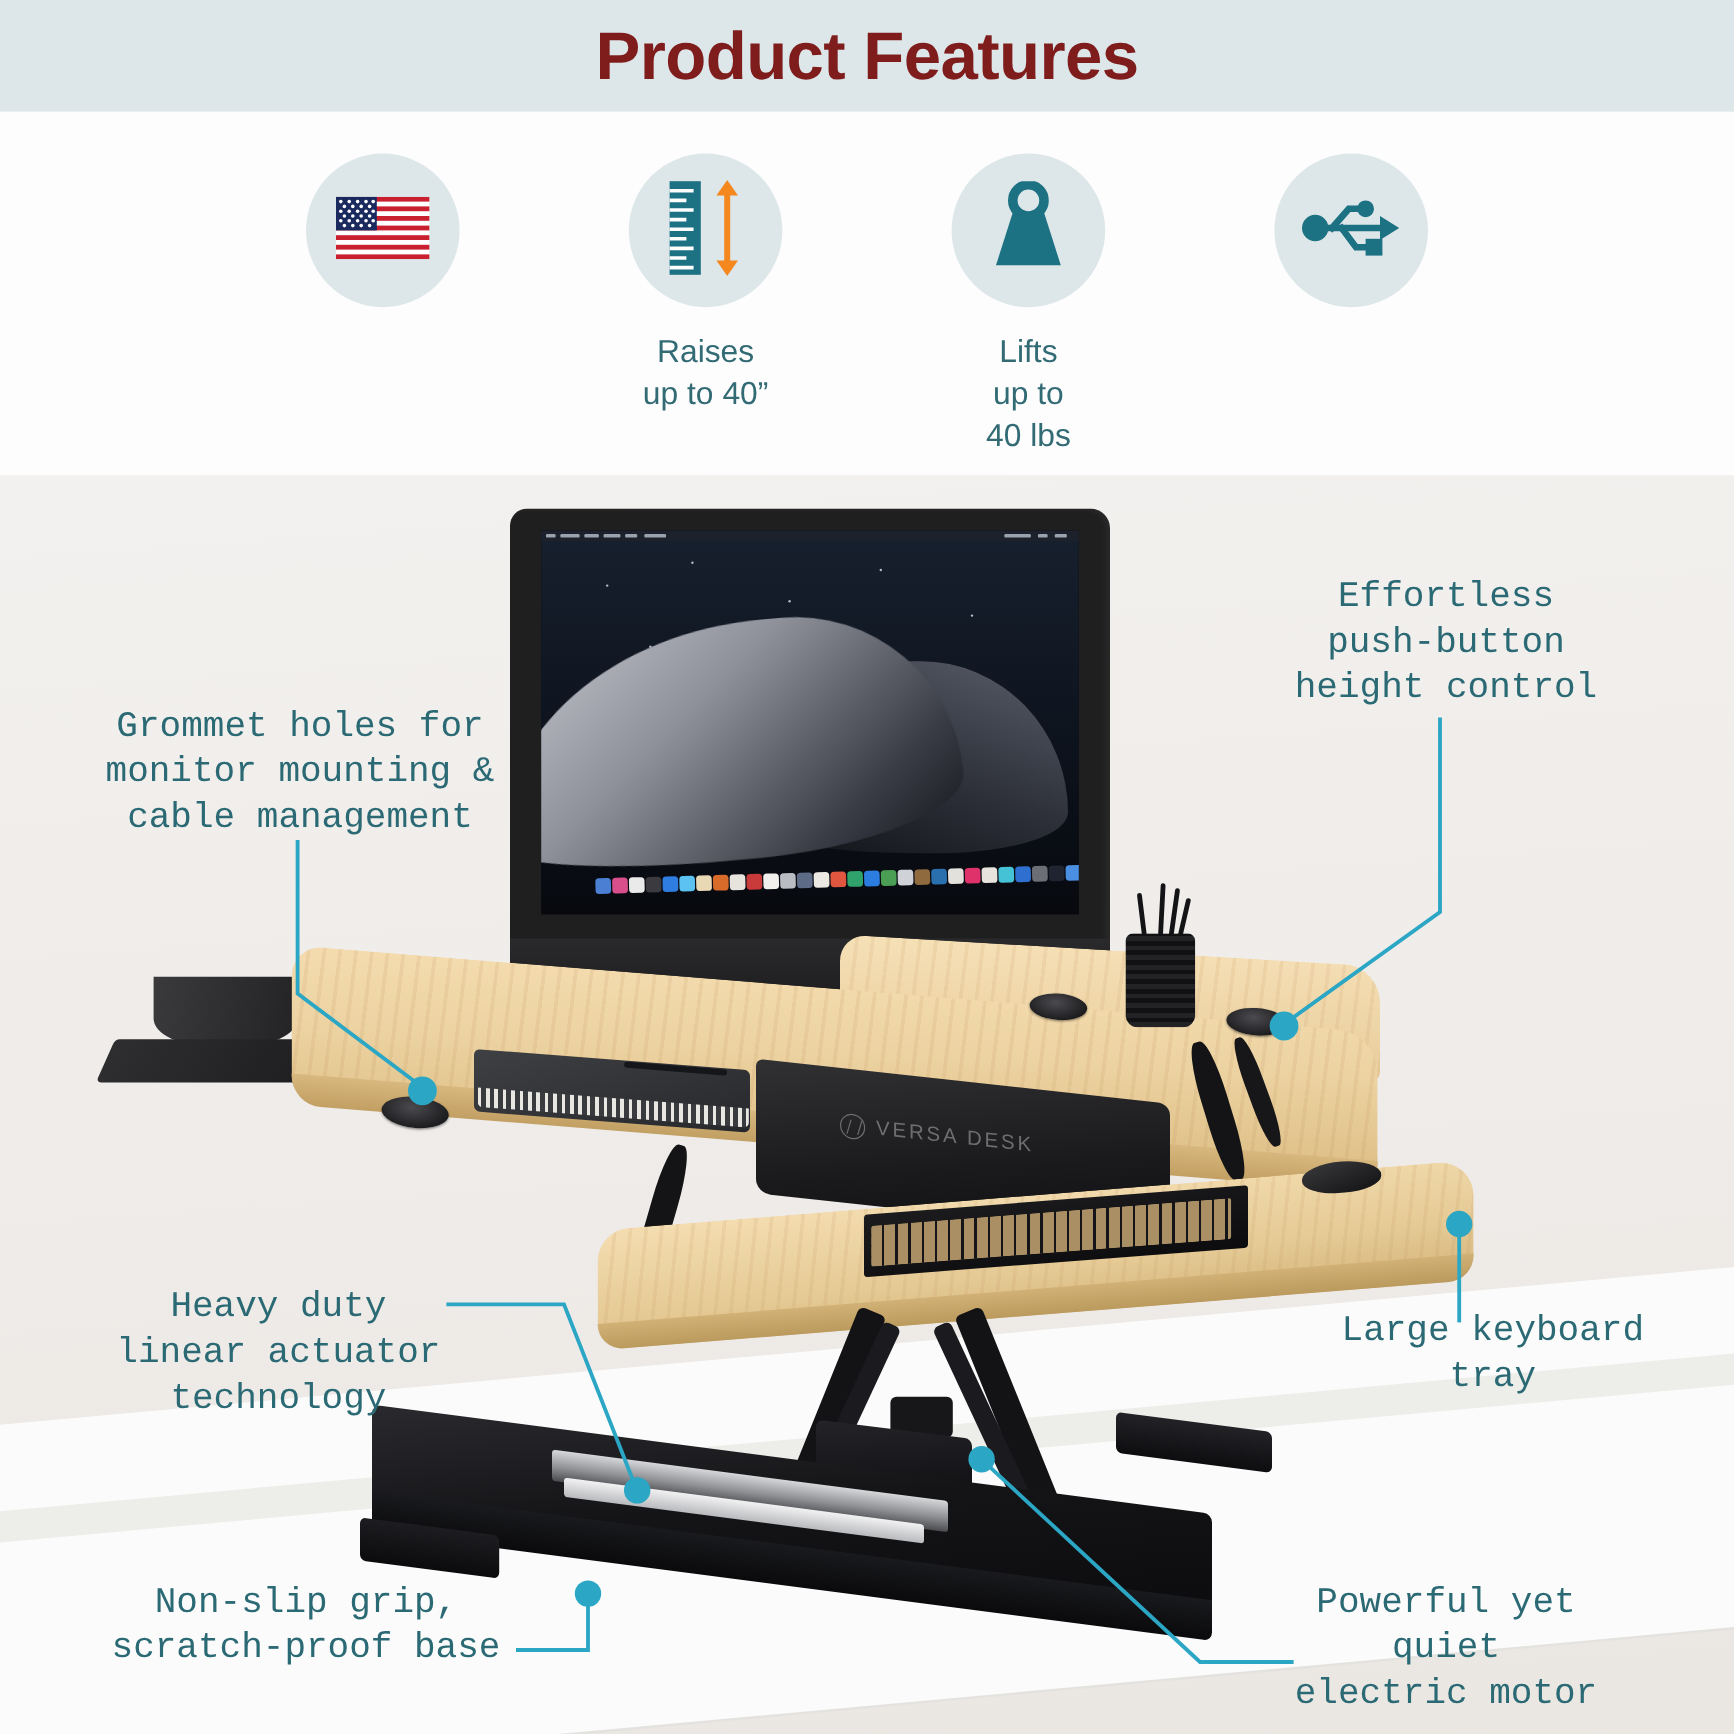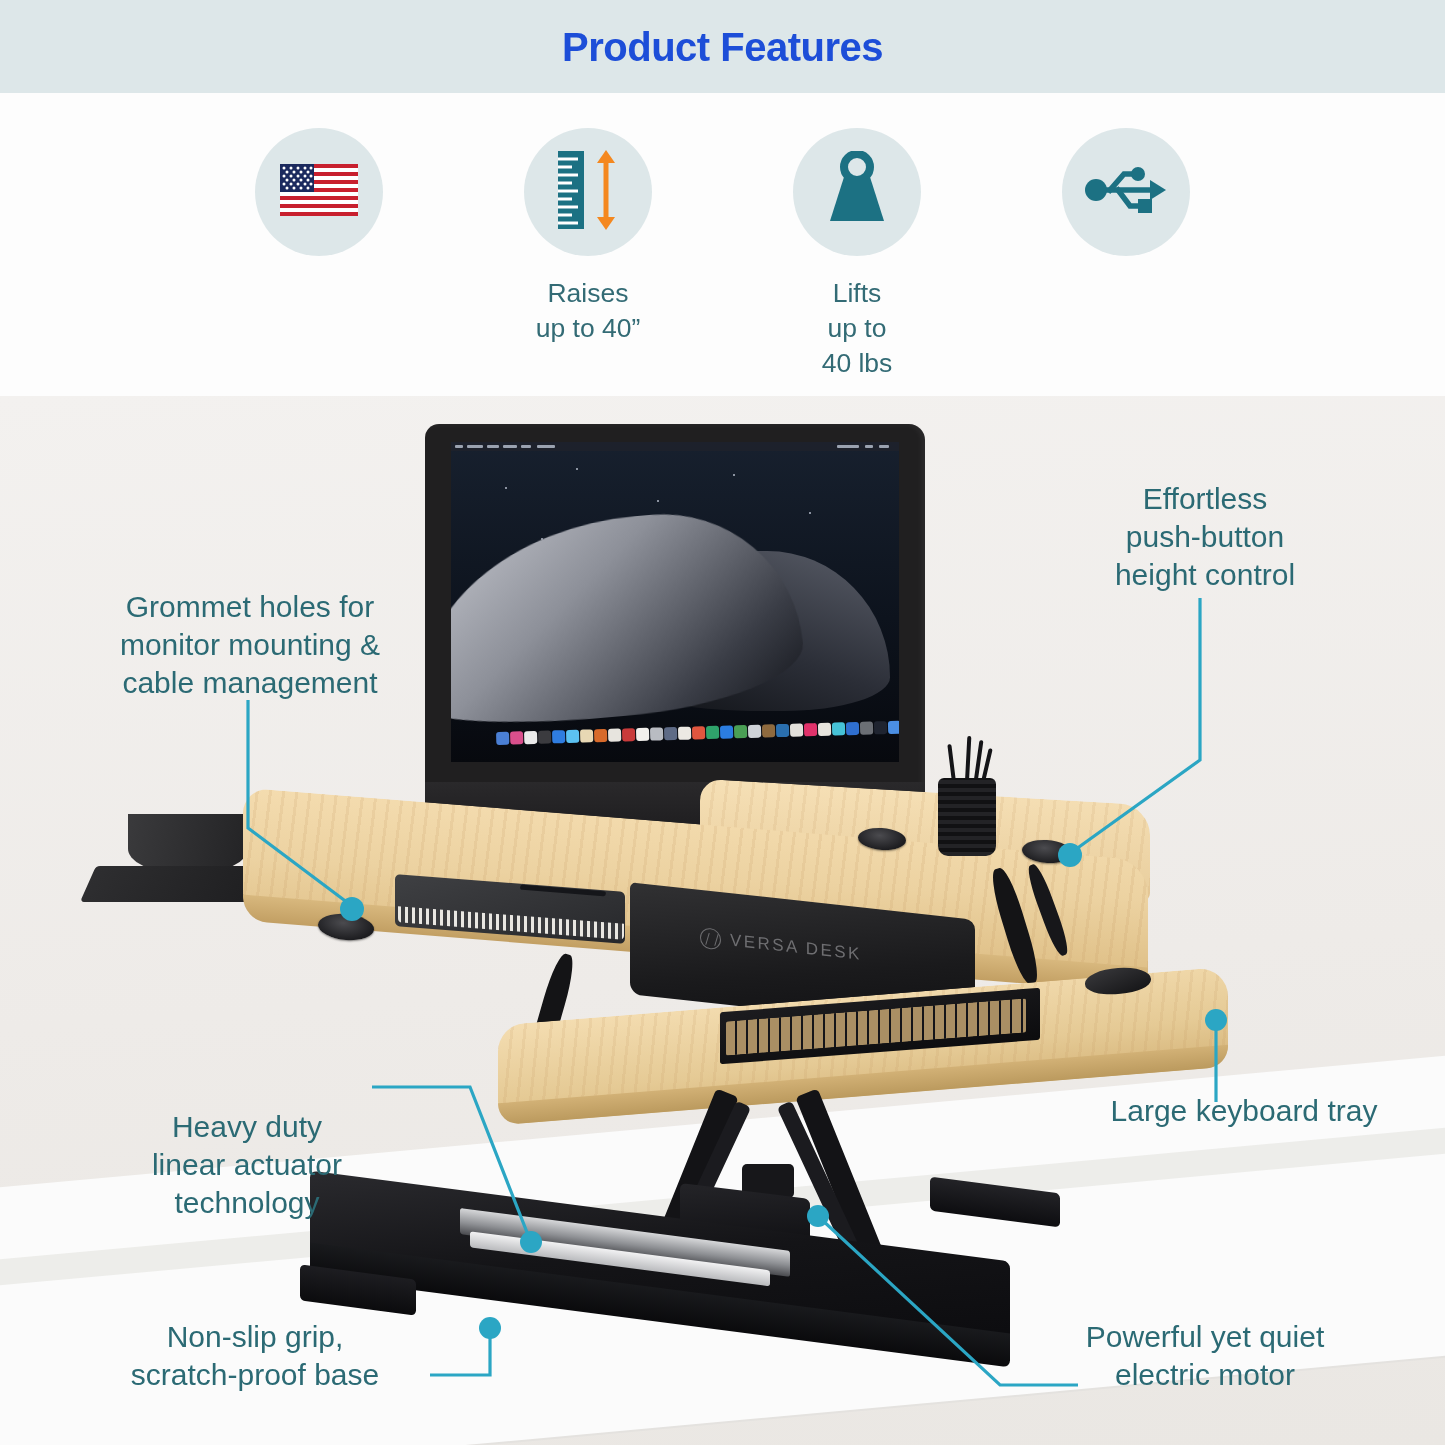--- a/index.html
+++ b/index.html
@@ -11,21 +11,21 @@
   }
   #page { position: relative; width: 1445px; height: 1445px; background: #fdfdfd; }
 
   
   #header {
     position: absolute; left: 0; top: 0; width: 1445px; height: 93px;
     background: #dde7e9;
     display: flex; align-items: center; justify-content: center;
   }
   #header-title {
-    font-size: 40px; font-weight: bold; color: #1d4ed8;
+    font-size: 56px; font-weight: bold; color: #7f1d1d;
     letter-spacing: -0.5px; line-height: 1;
   }
 
   
   #feature-row {
     position: absolute; left: 0; top: 128px; width: 1445px; height: 268px;
     display: flex; align-items: flex-start; justify-content: center;
   }
   .feature-cell {
     width: 269px; display: flex; flex-direction: column; align-items: center;
@@ -206,21 +206,21 @@
   #base-rail2 { position:absolute; left:160px; top:40px; width:300px; height:16px;
     background: linear-gradient(180deg,#f2f2f3,#b9babd); border-radius:3px; }
   #base-foot-l { position:absolute; left:300px; top:1272px; width:116px; height:36px;
     background: linear-gradient(#1d1d21,#0b0b0d); transform: skewY(7.4deg); border-radius:5px; }
   #base-bar-r { position:absolute; left:930px; top:1185px; width:130px; height:34px;
     background: linear-gradient(#232327,#0d0d10); transform: skewY(7.4deg); border-radius:5px; }
 
   
   .callout { position:absolute; color:#2b6a74; font-size:30px; line-height:1.26;
     white-space: pre-line; }
-  .callout.center-al { text-align:center; }
+  .callout.center-al { text-align:center;font-family:Liberation Mono, monospace; }
   #svg-leaders { position:absolute; left:0; top:0; width:1445px; height:1445px;
     pointer-events:none; }
 </style>
 </head>
 <body>
 
 <div id="page">
 
   <div id="header">
     <div id="header-title">Product Features</div>
@@ -475,21 +475,21 @@
   </svg>
 
   <div class="callout center-al" style="left:75px;top:588px;width:350px;">Grommet holes for
 monitor mounting &amp;
 cable management</div>
 
   <div class="callout center-al" style="left:1050px;top:480px;width:310px;">Effortless
 push-button
 height control</div>
 
-  <div class="callout center-al" style="left:107px;top:1072px;width:280px;margin-top:36px;">Heavy duty
+  <div class="callout center-al" style="left:92px;top:1072px;width:280px;">Heavy duty
 linear actuator
 technology</div>
 
   <div class="callout center-al" style="left:1074px;top:1092px;width:340px;">Large keyboard tray</div>
 
   <div class="callout center-al" style="left:85px;top:1318px;width:340px;">Non-slip grip,
 scratch-proof base</div>
 
   <div class="callout center-al" style="left:1045px;top:1318px;width:320px;">Powerful yet quiet
 electric motor</div>

